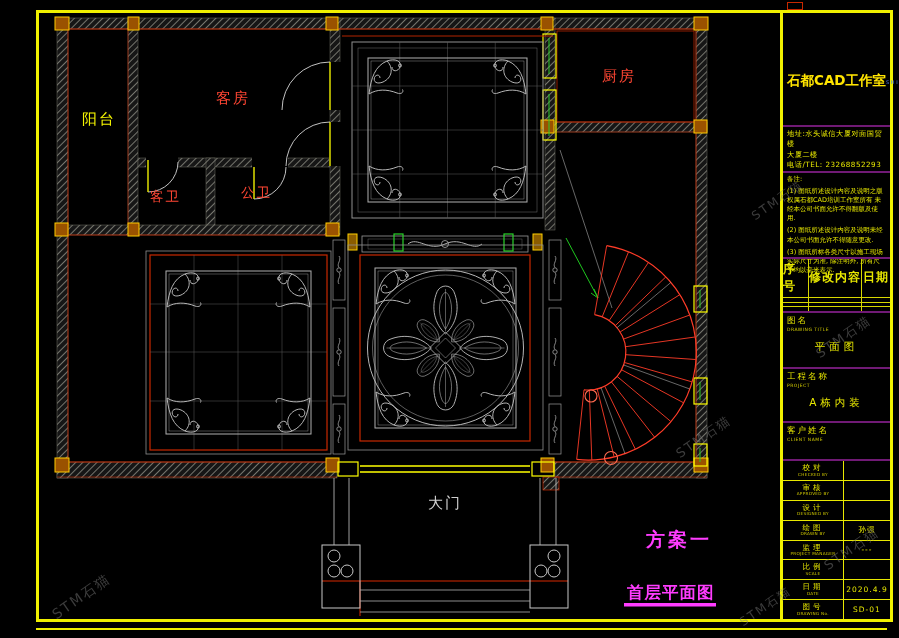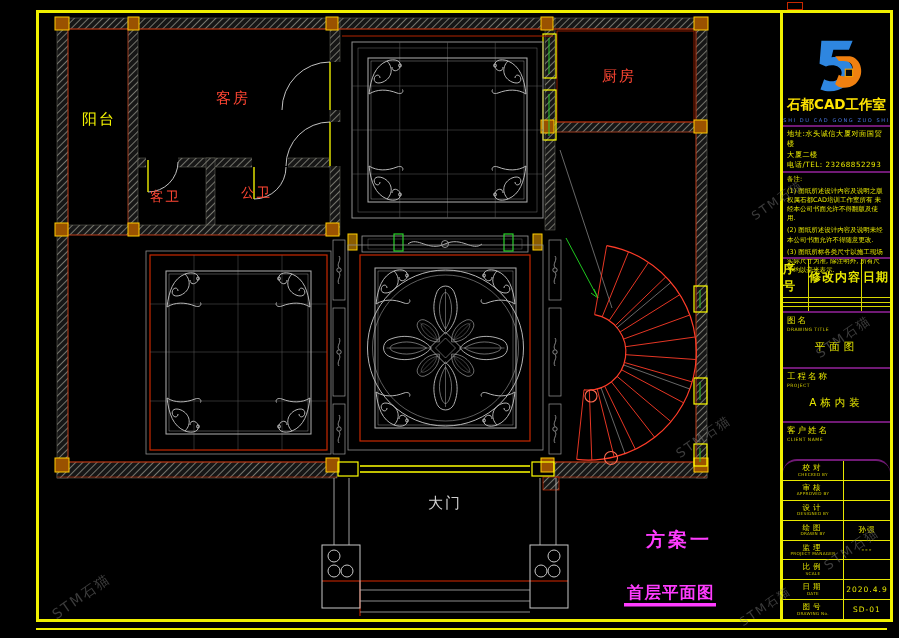--- a/index.html
+++ b/index.html
@@ -13,40 +13,40 @@
   .top-mark{position:absolute;left:787px;top:2px;width:14px;height:6px;
          border:1px solid #c82800;}
   
   .plan-svg{position:absolute;left:0;top:0;}
   
   .tb{position:absolute;left:780px;top:10px;width:113px;height:612px;
       border:3px solid #f0f000;box-sizing:border-box;background:#000;
       display:flex;flex-direction:column;}
   .tb-sec{border-top:2px solid #701a75;box-sizing:border-box;padding:2px 4px;position:relative;}
   .tb-sec:first-child{border-top:none;}
-  .logo-sec{height:112px;display:flex;flex-direction:column;align-items:center;justify-content:flex-start;padding-top:24px;}
+  .logo-sec{height:112px;display:flex;flex-direction:row;align-items:center;justify-content:flex-start;padding-top:24px;}
   .studio-name{color:#ffe400;font-size:13.5px;letter-spacing:0px;font-weight:bold;margin-top:2px;white-space:nowrap;}
   .studio-pinyin{color:#4a78e8;font-size:5px;letter-spacing:1.6px;margin-top:3px;white-space:nowrap;}
   .addr-sec{height:46px;color:#e8e800;font-size:7.2px;line-height:1.45;letter-spacing:.5px;}
   .notes-sec{height:86px;color:#e8e800;font-size:6.5px;line-height:1.4;}
   .notes-sec p{margin:0 0 3px 0;}
   .rev-sec{height:54px;padding:0;}
   .rev-grid{display:grid;grid-template-columns:24% 50% 26%;width:100%;height:100%;box-sizing:border-box;}
   .rev-cell{border-right:1px solid #d8d800;border-bottom:1px solid #d8d800;
             color:#e8e800;font-size:12px;display:flex;align-items:center;justify-content:center;
             font-weight:bold;letter-spacing:1px;}
   .rev-cell:nth-child(3n){border-right:none;}
   .rev-row-last{border-bottom:none;}
   .lab-sec .sec-label{font-size:8.5px;color:#e8e800;letter-spacing:2px;}
   .lab-sec .sec-en{font-size:4.5px;color:#cfc800;letter-spacing:.5px;}
   .lab-sec .sec-val{text-align:center;font-size:10.5px;color:#e8e800;letter-spacing:4px;margin-top:8px;}
   .proj-sec{height:54px;}
   .draw-sec{height:56px;}
   .client-sec{height:38px;}
-  .signs-sec{flex:1;display:flex;flex-direction:column;padding:0;border-radius:14px;}
+  .signs-sec{flex:1;display:flex;flex-direction:column;padding:0;}
   .sig-row{flex:1;display:flex;border-top:1px solid #e8e800;}
   .sig-row:first-child{border-top:none;}
   .sig-label{width:56%;border-right:1px solid #e8e800;display:flex;flex-direction:column;
              align-items:center;justify-content:center;line-height:1;}
   .sig-cn{font-size:7.5px;color:#e8e800;letter-spacing:3px;}
   .sig-en{font-size:4.2px;color:#cfc800;margin-top:1px;letter-spacing:.3px;white-space:nowrap;}
   .sig-val{flex:1;display:flex;align-items:center;justify-content:center;
            font-size:7.5px;color:#e8e800;letter-spacing:1px;}
   
   .wm{position:absolute;color:#787878;opacity:.5;font-size:13px;letter-spacing:2px;

